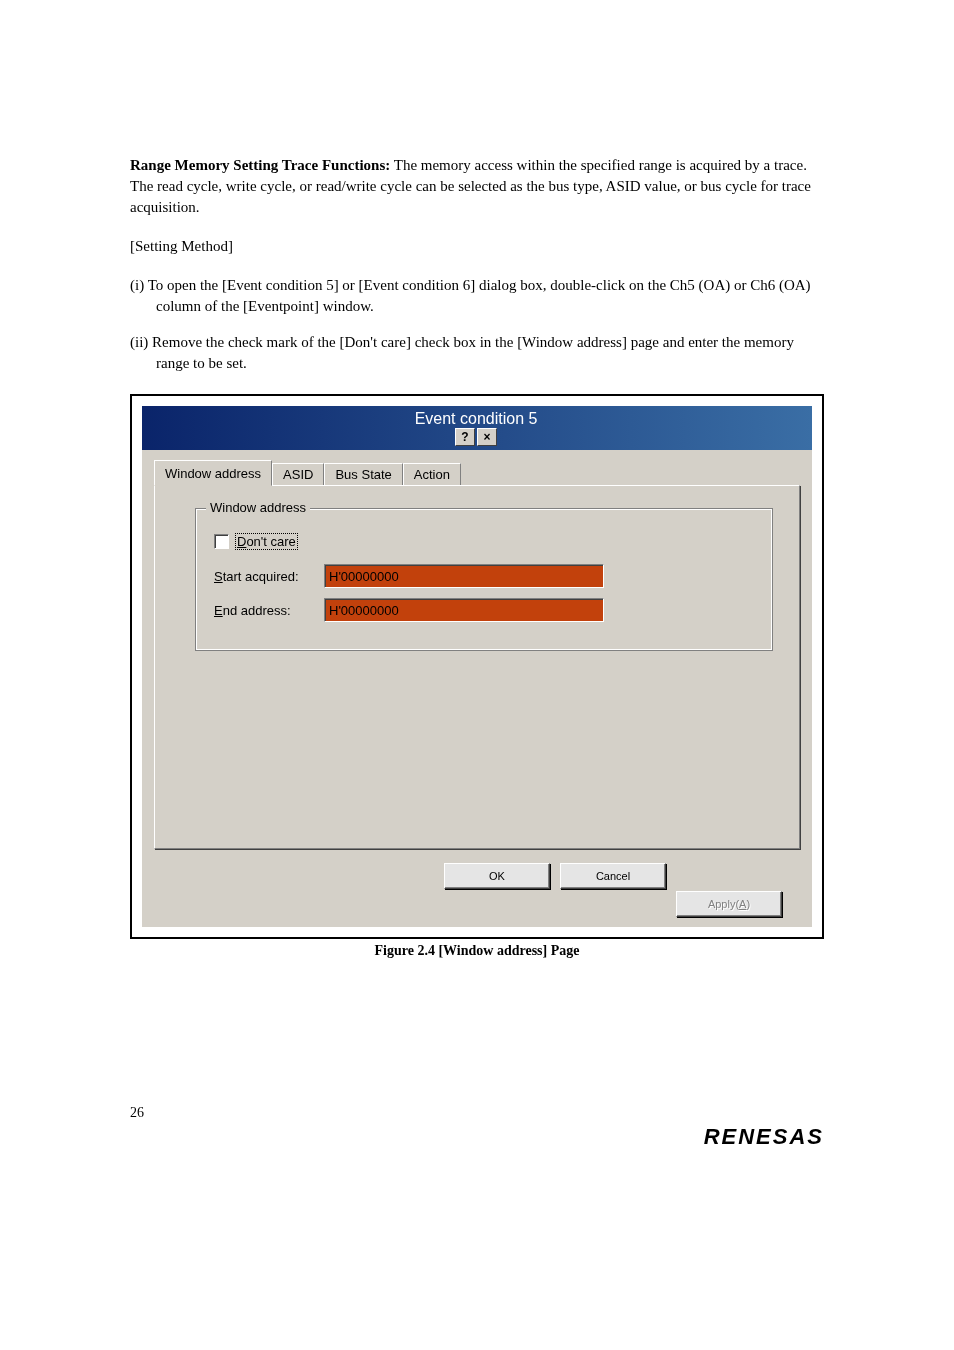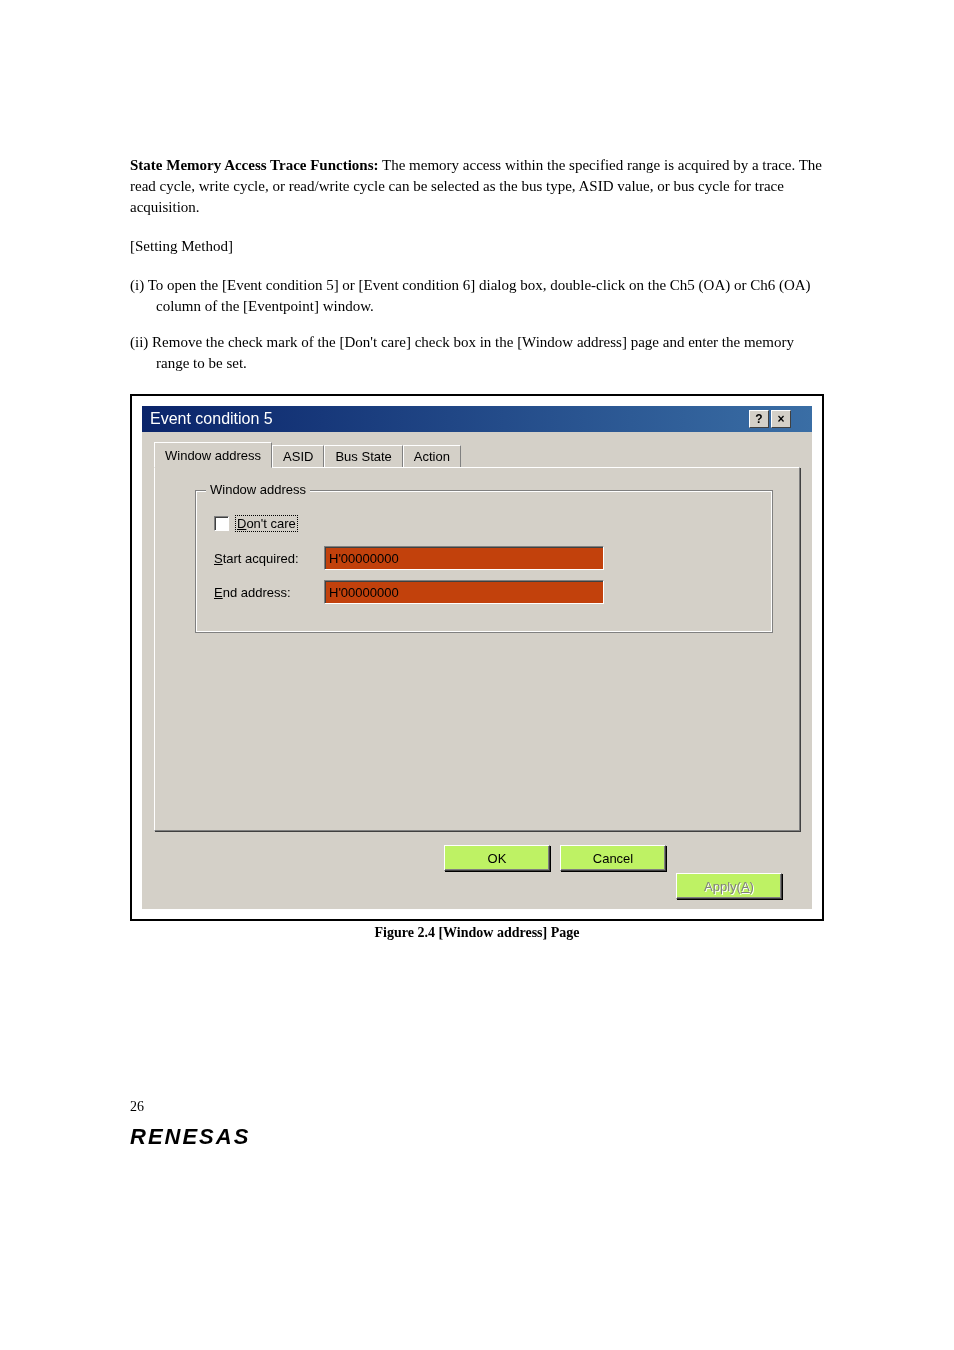--- a/index.html
+++ b/index.html
@@ -42,24 +42,25 @@
     .dialog {
       font-family: Tahoma, Arial, sans-serif;
       background: #d4d0c8;
       position: relative;
     }
     .titlebar {
       background: linear-gradient(to right, #0a246a, #3a6ea5);
       color: #fff;
       font-size: 16px;
       font-weight: normal;
-      padding: 4px 21px 4px 8px;
+      padding: 4px 10px 4px 8px;
       display: flex;
       align-items: center;
       justify-content: space-between;
+      flex-direction: column;
     }
     .titlebar-buttons {
       display: flex;
       gap: 2px;
     }
     .titlebar-btn {
       width: 18px;
       height: 16px;
       background: #d4d0c8;
       border-top: 1px solid #fff;
@@ -178,27 +179,27 @@
     }
     .button-row {
       display: flex;
       justify-content: flex-end;
       gap: 10px;
       padding: 14px 18px 0 0;
     }
     .win-button {
       width: 104px;
       height: 24px;
-      background: #bef264;
+      background: #e5e5e5;
       border-top: 1px solid #fff;
       border-left: 1px solid #fff;
       border-right: 1px solid #404040;
       border-bottom: 1px solid #404040;
       box-shadow: 1px 1px 0 #000, inset -1px -1px 0 #808080;
-      font-size: 13px;
+      font-size: 11px;
       font-family: Tahoma, Arial, sans-serif;
       display: flex;
       align-items: center;
       justify-content: center;
       color: #000;
     }
     .win-button.disabled {
       color: #808080;
       text-shadow: 1px 1px 0 #fff;
       margin-top: 28px;
@@ -213,35 +214,35 @@
     .page-footer {
       position: absolute;
       bottom: 200px;
       left: 130px;
       right: 130px;
     }
     .page-number {
       font-size: 14px;
     }
     .logo {
-      text-align: left;
+      text-align: right;
       font-family: Arial, sans-serif;
       font-weight: bold;
       font-size: 22px;
       font-style: italic;
       letter-spacing: 2px;
-      margin-top: 9px;
+      margin-top: 3px;
     }
   </style>
 </head>
 <body>
 
 <div class="content-area">
   <p class="body-text">
-    <span class="bold-inline">State Memory Access Trace Functions:</span><span>  The memory access within the specified range is acquired by a trace. The read cycle, write cycle, or read/write cycle can be selected as the bus type, ASID value, or bus cycle for trace acquisition.</span>
+    <span class="bold-inline">Range Memory Setting Trace Functions:</span><span>  The memory access within the specified range is acquired by a trace. The read cycle, write cycle, or read/write cycle can be selected as the bus type, ASID value, or bus cycle for trace acquisition.</span>
   </p>
 
   <p class="body-text">[Setting Method]</p>
 
   <div class="list-container">
     <p class="list-item">(i)  To open the [Event condition 5] or [Event condition 6] dialog box, double-click on the Ch5 (OA) or Ch6 (OA) column of the [Eventpoint] window.</p>
     <p class="list-item">(ii) Remove the check mark of the [Don't care] check box in the [Window address] page and enter the memory range to be set.</p>
   </div>
 </div>
 

